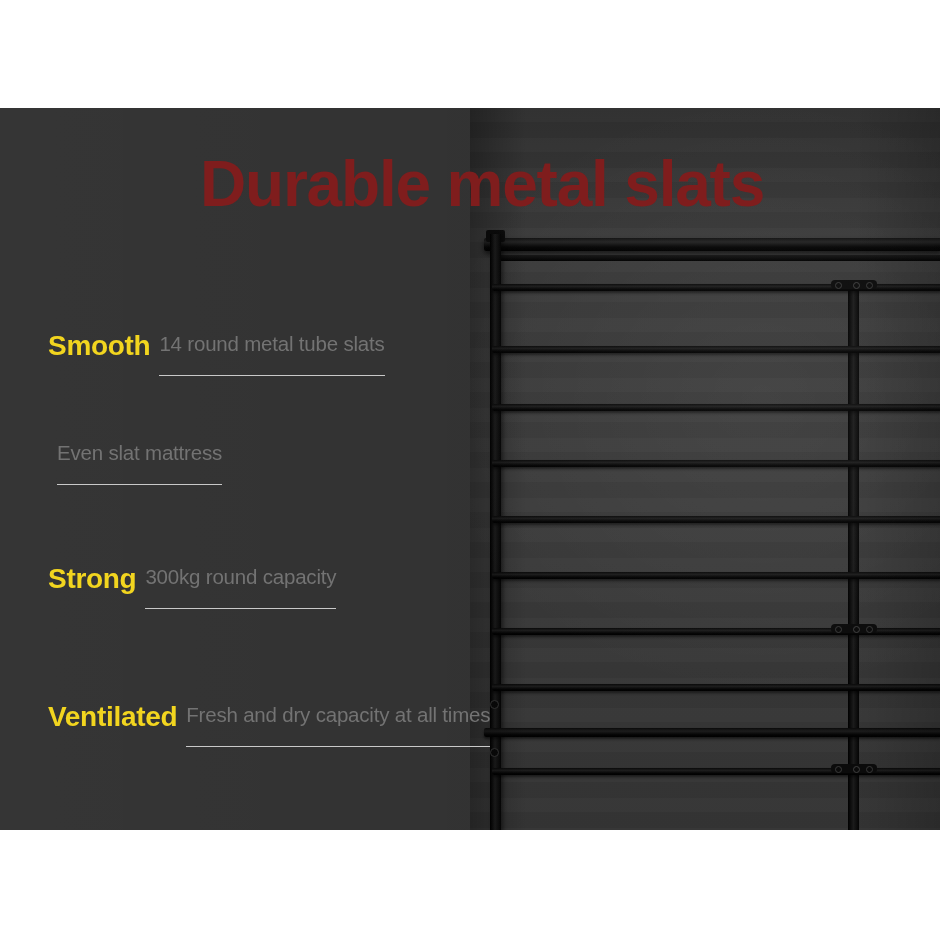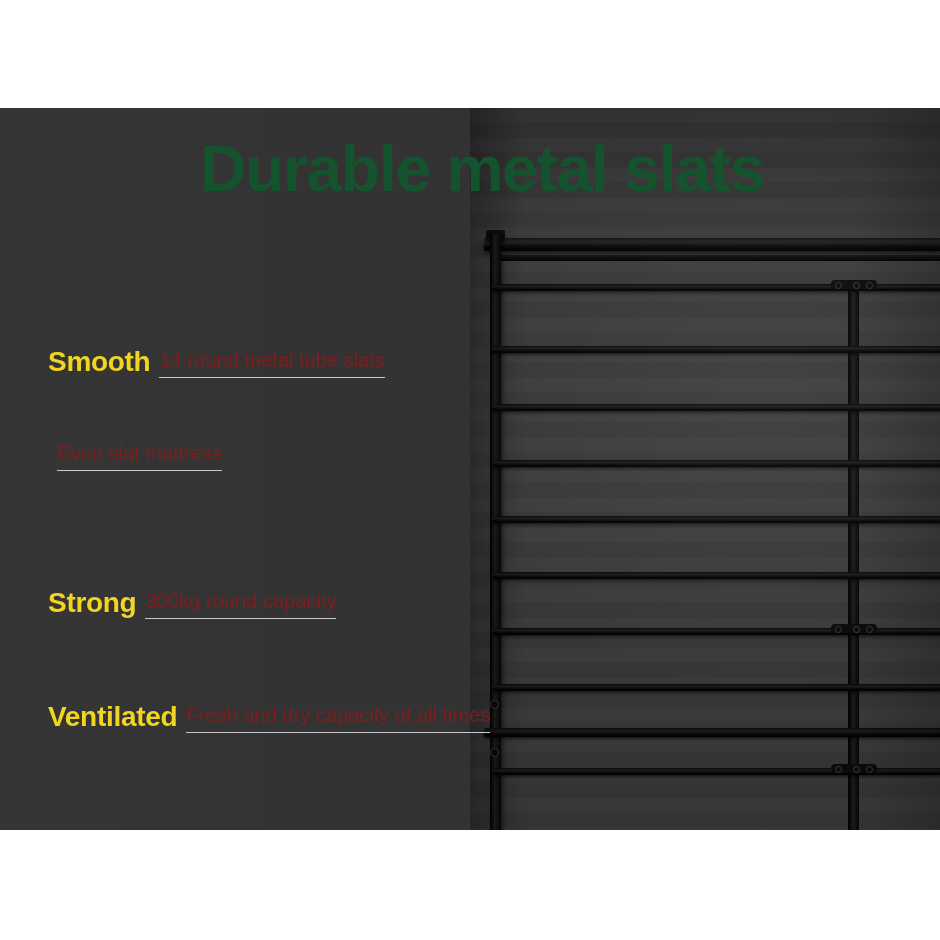--- a/index.html
+++ b/index.html
@@ -39,25 +39,25 @@
     position: absolute;
     inset: 0;
     pointer-events: none;
     background: linear-gradient(90deg, rgba(255,255,255,0.012) 0%, rgba(0,0,0,0.00) 35%, rgba(0,0,0,0.05) 100%);
   }
 
   
   #headline {
     position: absolute;
     left: 200px;
-    top: 137px;
+    top: 152px;
     font-size: 64px;
     line-height: 1;
     font-weight: bold;
-    color: #14532d;
+    color: #7f1d1d;
     letter-spacing: -1.2px;
     white-space: nowrap;
     z-index: 6;
     text-align: center;
   }
 
   
   #features {
     position: absolute;
     left: 48px;
@@ -65,38 +65,38 @@
     width: 460px;
     z-index: 6;
   }
   .feature {
     position: absolute;
     left: 0;
     display: flex;
     align-items: baseline;
     white-space: nowrap;
   }
-  .feature.r0 { top: 0px; margin-top: 16px; }
+  .feature.r0 { top: 0px; }
   .feature.r1 { top: 115px; }
-  .feature.r2 { top: 233px; margin-top: 24px; }
+  .feature.r2 { top: 233px; }
   .feature.r3 { top: 371px; }
 
   .f-key {
     font-size: 28px;
     font-weight: bold;
     color: #f2d51f;
     letter-spacing: -0.3px;
   }
   .f-val {
     margin-left: 9px;
     font-size: 20.5px;
-    color: #7f1d1d;
+    color: #737373;
     letter-spacing: -0.2px;
     border-bottom: 1.5px solid #c9c9c9;
-    padding-bottom: 5px;
+    padding-bottom: 19px;
     position: relative;
     top: -4px;
   }
 
   
   #photo {
     position: absolute;
     left: 470px;
     top: 108px;
     width: 470px;

